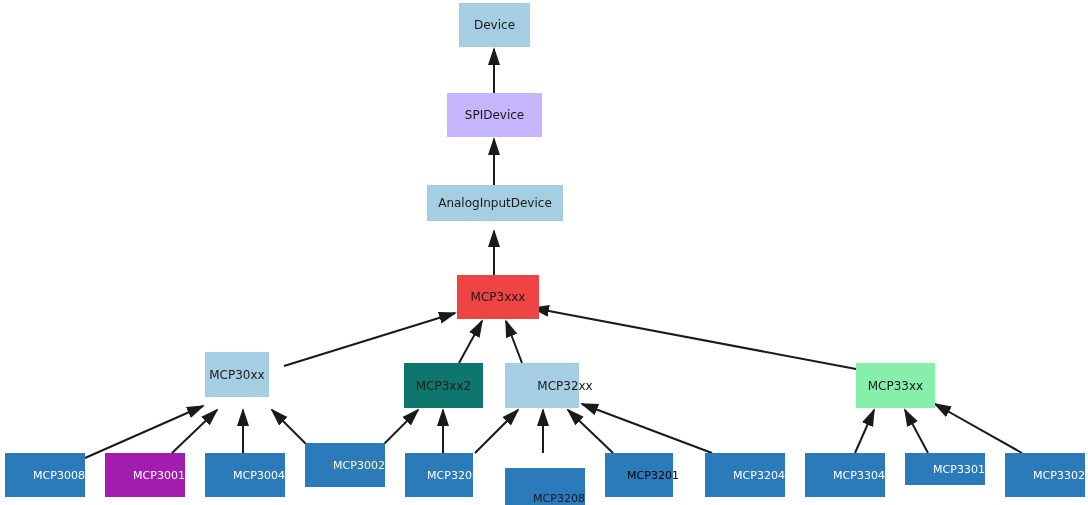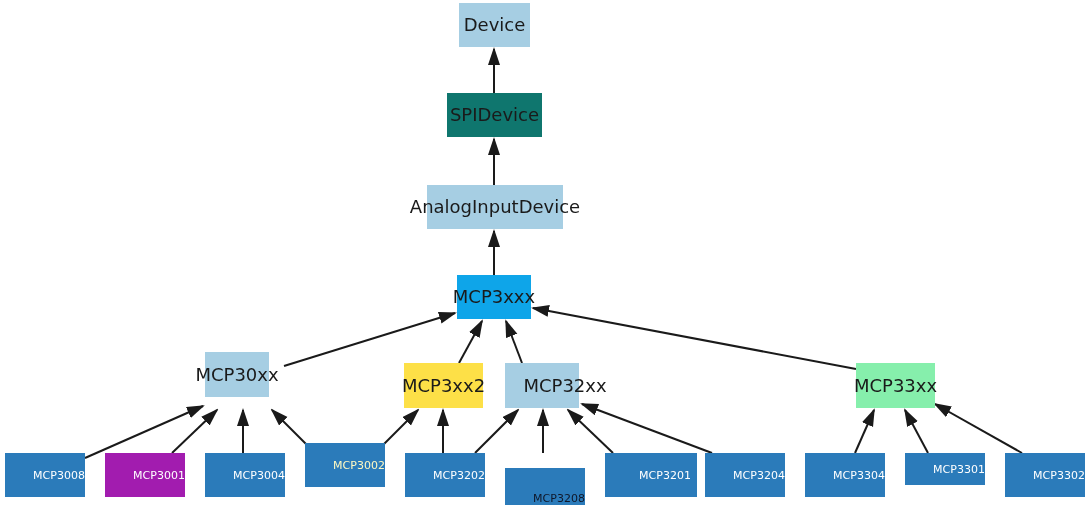--- a/index.html
+++ b/index.html
@@ -33,21 +33,21 @@
     align-items: center;
     justify-content: center;
     text-align: center;
     line-height: 1;
     white-space: nowrap;
     z-index: 2;
   }
   .node.base {
     background: #a6cee3;
     color: #1a1a1a;
-    font-size: 18px;
+    font-size: 12px;
   }
   .node.leaf {
     background: #2b7bba;
     color: #ffffff;
     font-size: 11px;
     padding-left: 28px;
   }
   .node-label {
     display: block;
     pointer-events: none;
@@ -83,60 +83,60 @@
         <line x1="712" y1="453" x2="582" y2="404" stroke="#1a1a1a" stroke-width="2" marker-end="url(#arrowhead)"></line>
         <line x1="855" y1="453" x2="874" y2="410" stroke="#1a1a1a" stroke-width="2" marker-end="url(#arrowhead)"></line>
         <line x1="928" y1="453" x2="905" y2="410" stroke="#1a1a1a" stroke-width="2" marker-end="url(#arrowhead)"></line>
         <line x1="1022" y1="453" x2="935" y2="404" stroke="#1a1a1a" stroke-width="2" marker-end="url(#arrowhead)"></line>
       </g>
   </svg>
   <div id="node-group">
       <div class="node base" style="left: 459px; top: 3px; width: 71px; height: 44px; background: rgb(166, 206, 227); color: rgb(26, 26, 26);">
         <span class="node-label">Device</span>
       </div>
-      <div class="node base" style="left: 447px; top: 93px; width: 95px; height: 44px; background: #0f766e; color: rgb(26, 26, 26); text-align: right;">
+      <div class="node base" style="left: 447px; top: 93px; width: 95px; height: 44px; background: #c4b5fd; color: rgb(26, 26, 26); text-align: right;">
         <span class="node-label">SPIDevice</span>
       </div>
-      <div class="node base" style="left: 427px; top: 185px; width: 136px; height: 44px; background: rgb(166, 206, 227); color: rgb(26, 26, 26);">
+      <div class="node base" style="left: 427px; top: 185px; width: 136px; height: 36px; background: rgb(166, 206, 227); color: rgb(26, 26, 26);">
         <span class="node-label">AnalogInputDevice</span>
       </div>
-      <div class="node base" style="left: 457px; top: 275px; width: 74px; height: 44px; background: #0ea5e9; color: rgb(26, 26, 26);">
+      <div class="node base" style="left: 457px; top: 275px; width: 82px; height: 44px; background: #ef4444; color: rgb(26, 26, 26);">
         <span class="node-label">MCP3xxx</span>
       </div>
       <div class="node base" style="left: 205px; top: 352px; width: 64px; height: 45px; background: rgb(166, 206, 227); color: rgb(26, 26, 26);">
         <span class="node-label">MCP30xx</span>
       </div>
-      <div class="node base" style="left: 404px; top: 363px; width: 79px; height: 45px; background: #fde047; color: rgb(26, 26, 26);">
+      <div class="node base" style="left: 404px; top: 363px; width: 79px; height: 45px; background: #0f766e; color: rgb(26, 26, 26);">
         <span class="node-label">MCP3xx2</span>
       </div>
       <div class="node base" style="left: 505px; top: 363px; width: 74px; height: 45px; background: rgb(166, 206, 227); color: rgb(26, 26, 26); padding-left: 46px;">
         <span class="node-label">MCP32xx</span>
       </div>
       <div class="node base" style="left: 856px; top: 363px; width: 79px; height: 45px; background: #86efac; color: rgb(26, 26, 26);">
         <span class="node-label">MCP33xx</span>
       </div>
       <div class="node leaf" style="left: 5px; top: 453px; width: 80px; height: 44px; background: rgb(43, 123, 186); color: rgb(255, 255, 255);">
         <span class="node-label">MCP3008</span>
       </div>
       <div class="node leaf" style="left: 105px; top: 453px; width: 80px; height: 44px; background: #a21caf; color: rgb(255, 255, 255);">
         <span class="node-label">MCP3001</span>
       </div>
       <div class="node leaf" style="left: 205px; top: 453px; width: 80px; height: 44px; background: rgb(43, 123, 186); color: rgb(255, 255, 255);">
         <span class="node-label">MCP3004</span>
       </div>
       <div class="node leaf" style="left: 305px; top: 443px; width: 80px; height: 44px; background: rgb(43, 123, 186); color: #fef9c3;">
         <span class="node-label">MCP3002</span>
       </div>
-      <div class="node leaf" style="left: 405px; top: 453px; width: 80px; height: 44px; background: rgb(43, 123, 186); color: rgb(255, 255, 255);">
+      <div class="node leaf" style="left: 405px; top: 453px; width: 68px; height: 44px; background: rgb(43, 123, 186); color: rgb(255, 255, 255);">
         <span class="node-label">MCP3202</span>
       </div>
       <div class="node leaf" style="left: 505px; top: 468px; width: 80px; height: 60px; background: rgb(43, 123, 186); color: #0f172a;">
         <span class="node-label">MCP3208</span>
       </div>
-      <div class="node leaf" style="left: 605px; top: 453px; width: 92px; height: 44px; background: rgb(43, 123, 186); color: #ffffff;">
+      <div class="node leaf" style="left: 605px; top: 453px; width: 68px; height: 44px; background: rgb(43, 123, 186); color: #000000;">
         <span class="node-label">MCP3201</span>
       </div>
       <div class="node leaf" style="left: 705px; top: 453px; width: 80px; height: 44px; background: rgb(43, 123, 186); color: rgb(255, 255, 255);">
         <span class="node-label">MCP3204</span>
       </div>
       <div class="node leaf" style="left: 805px; top: 453px; width: 80px; height: 44px; background: rgb(43, 123, 186); color: rgb(255, 255, 255);">
         <span class="node-label">MCP3304</span>
       </div>
       <div class="node leaf" style="left: 905px; top: 453px; width: 80px; height: 32px; background: rgb(43, 123, 186); color: rgb(255, 255, 255);">
         <span class="node-label">MCP3301</span>

